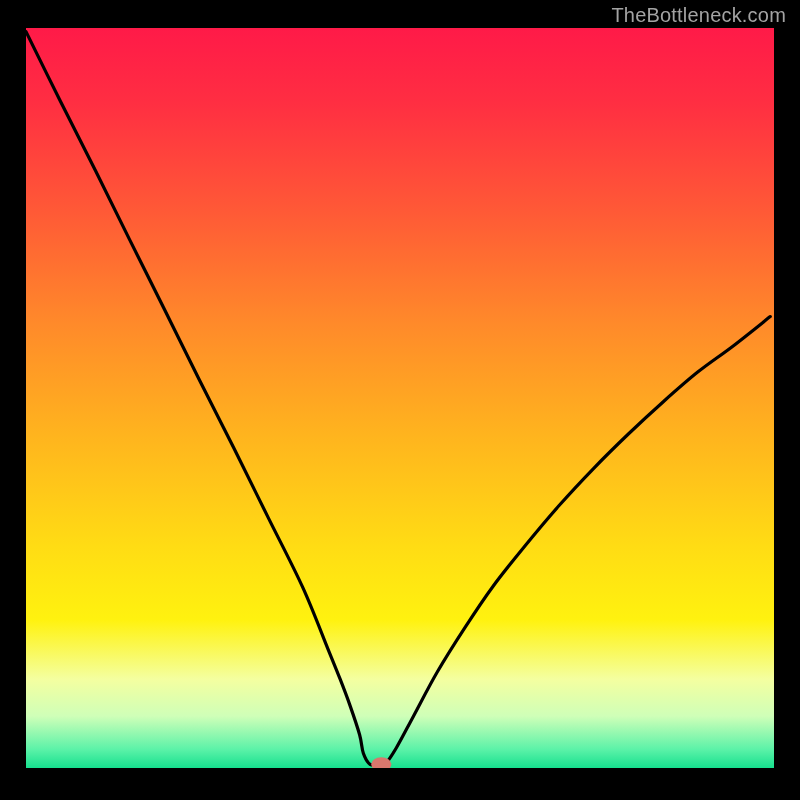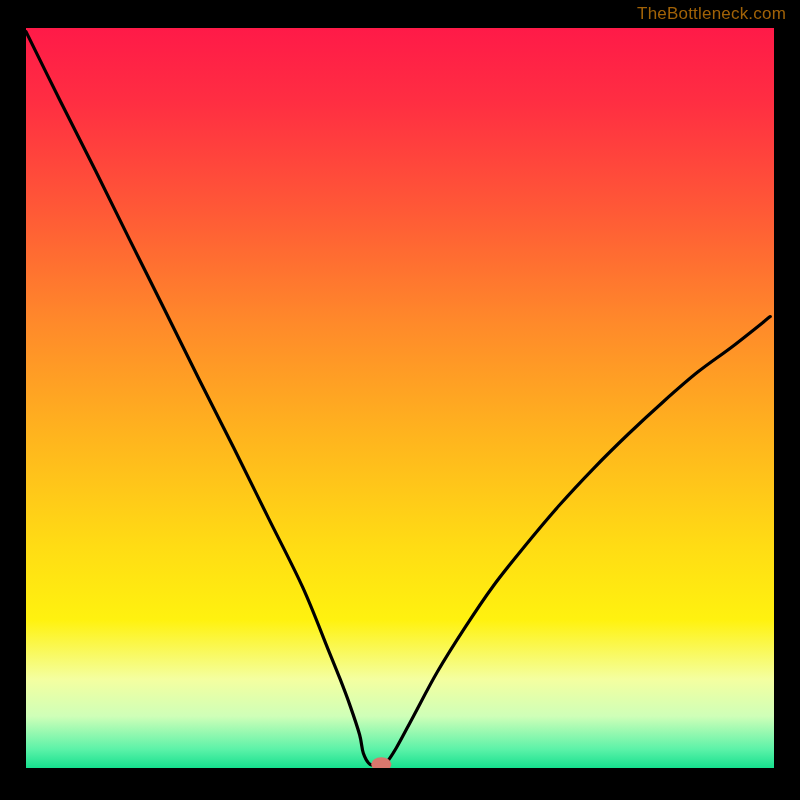--- a/index.html
+++ b/index.html
@@ -14,23 +14,23 @@
     position: relative;
     width: 800px;
     height: 800px;
     background: #000;
   }
   .watermark {
     position: absolute;
     top: 4px;
     right: 14px;
     font-family: Arial, Helvetica, sans-serif;
-    font-size: 17px;
+    font-size: 20px;
     font-weight: 500;
-    color: #a16207;
+    color: #a3a3a3;
     letter-spacing: 0.2px;
   }
   svg {
     position: absolute;
     left: 0;
     top: 0;
   }
 </style>
 </head>
 <body>

